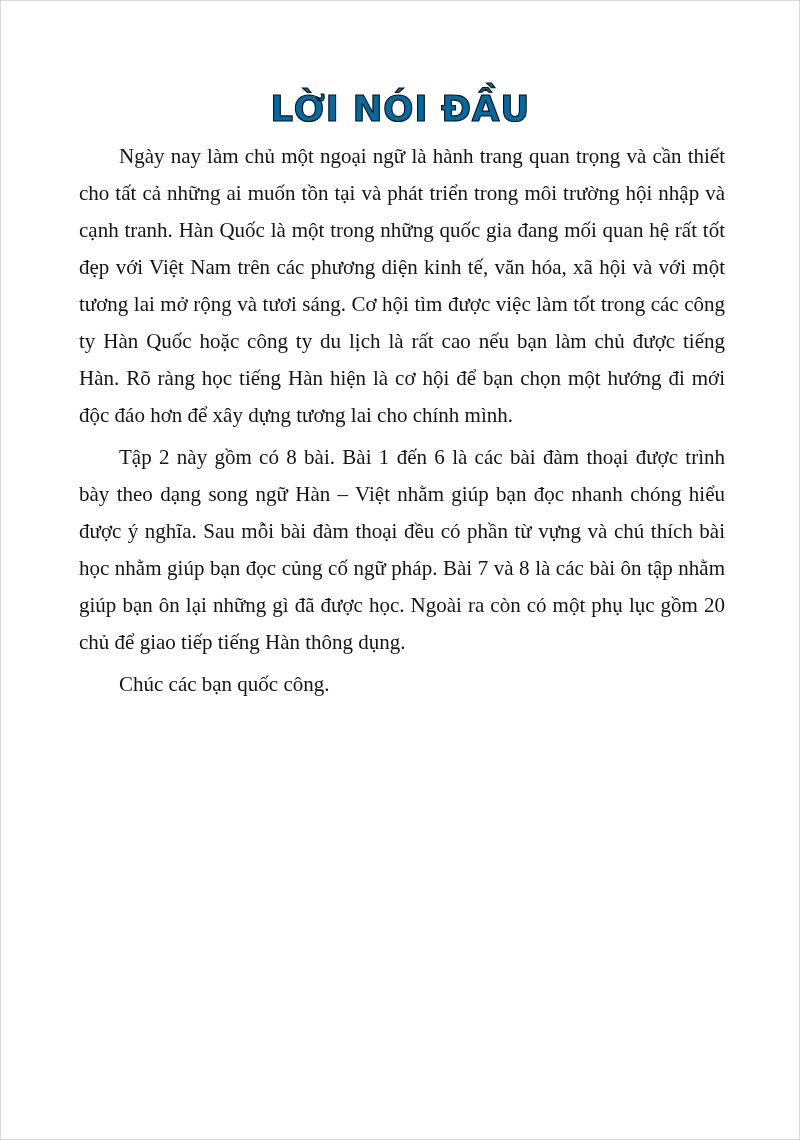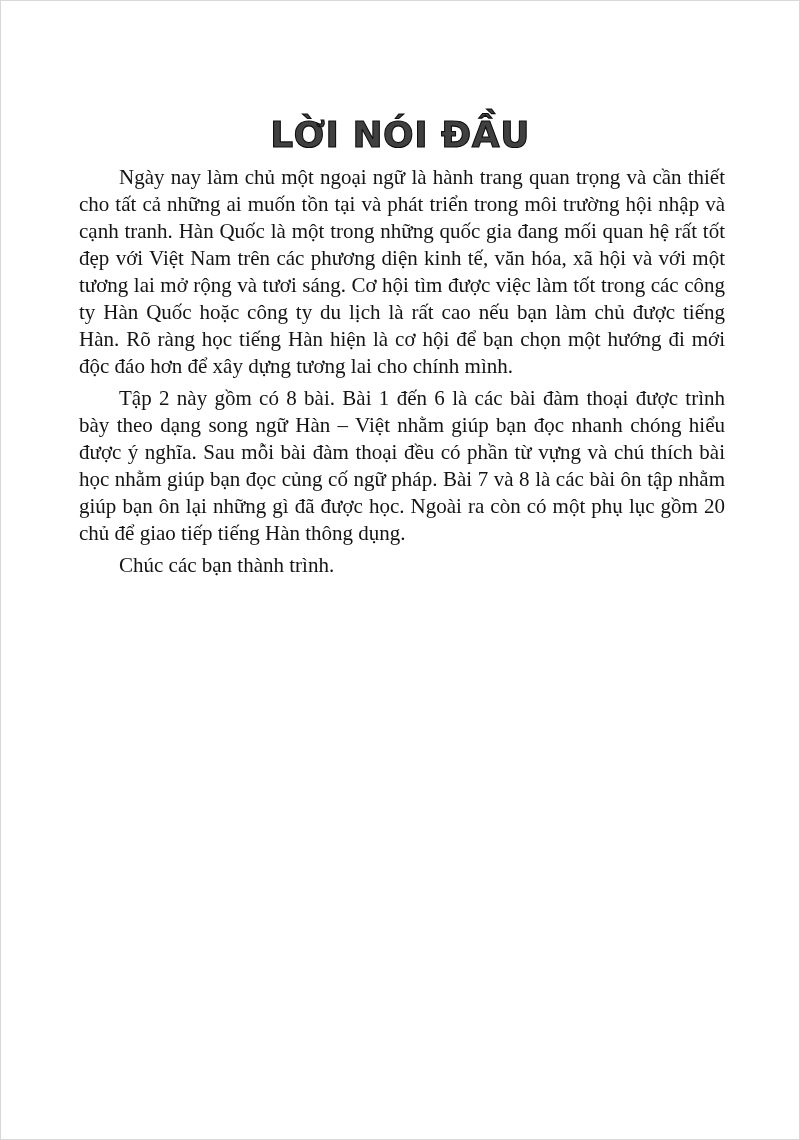--- a/index.html
+++ b/index.html
@@ -13,34 +13,34 @@
     height: 1140px;
     background: #ffffff;
     box-sizing: border-box;
     border: 1px solid #d8d8d8;
     overflow: hidden;
     font-family: "Liberation Serif", serif;
     color: #141414;
   }
   .title {
     margin: 0;
-    padding-top: 112px;
+    padding-top: 86px;
     text-align: center;
     font-family: "DejaVu Sans", sans-serif;
     font-weight: bold;
     font-size: 36px;
     line-height: 44px;
     letter-spacing: 0.5px;
-    color: #404040;
+    color: #0369a1;
     -webkit-text-stroke: 1.1px #0d0d0d;
   }
   .body {
     margin: 7px 74px 0 78px;
     font-size: 21px;
-    line-height: 27px;
+    line-height: 37px;
     text-align: justify;
   }
   .para {
     margin: 0 0 5px 0;
     text-indent: 40px;
   }
   .para .bold {
     font-weight: bold;
   }
   .closing {
@@ -61,16 +61,16 @@
 <div class="page">
   <h1 class="title">LỜI NÓI ĐẦU</h1>
 
   <div class="body">
     <p class="para">Ngày nay làm chủ một ngoại ngữ là hành trang quan trọng và cần thiết cho tất cả những ai muốn tồn tại và phát triển trong môi trường hội nhập và cạnh tranh. Hàn Quốc là một trong những quốc gia đang mối quan hệ rất tốt đẹp với Việt Nam trên các phương diện kinh tế, văn hóa, xã hội và với một tương lai mở rộng và tươi sáng. Cơ hội tìm được việc làm tốt trong các công ty Hàn Quốc hoặc công ty du lịch là rất cao nếu bạn làm chủ được tiếng Hàn. Rõ ràng học tiếng Hàn hiện là cơ hội để bạn chọn một hướng đi mới độc đáo hơn để xây dựng tương lai cho chính mình.</p>
 
 
     <p class="para">Tập 2 này gồm có 8 bài. Bài 1 đến 6 là các bài đàm thoại được trình bày theo dạng song ngữ Hàn – Việt nhằm giúp bạn đọc nhanh chóng hiểu được ý nghĩa. Sau mỗi bài đàm thoại đều có phần từ vựng và chú thích bài học nhằm giúp bạn đọc củng cố ngữ pháp. Bài 7 và 8 là các bài ôn tập nhằm giúp bạn ôn lại những gì đã được học. Ngoài ra còn có một phụ lục gồm 20 chủ để giao tiếp tiếng Hàn thông dụng.</p>
 
 
-    <p class="closing">Chúc các bạn thành trình.</p>
+    <p class="closing">Chúc các bạn quốc công.</p>
 
   </div>
 </div>
 
 </body></html>

